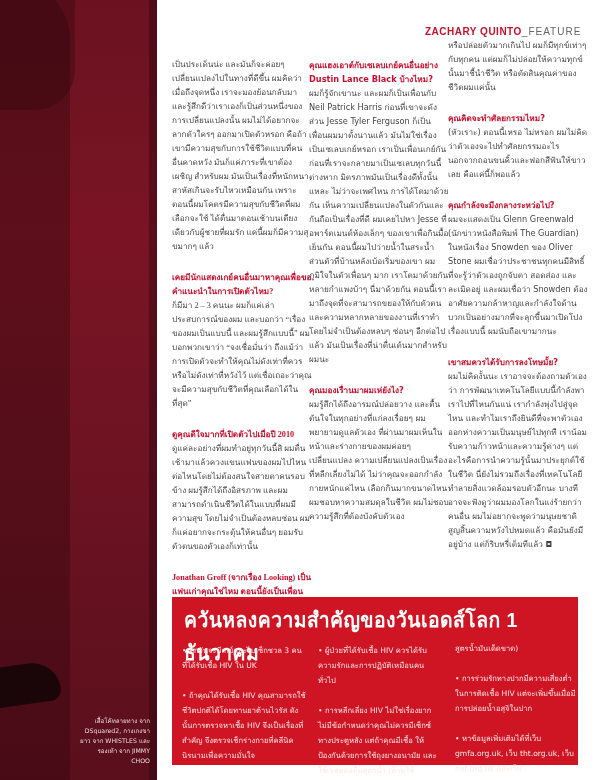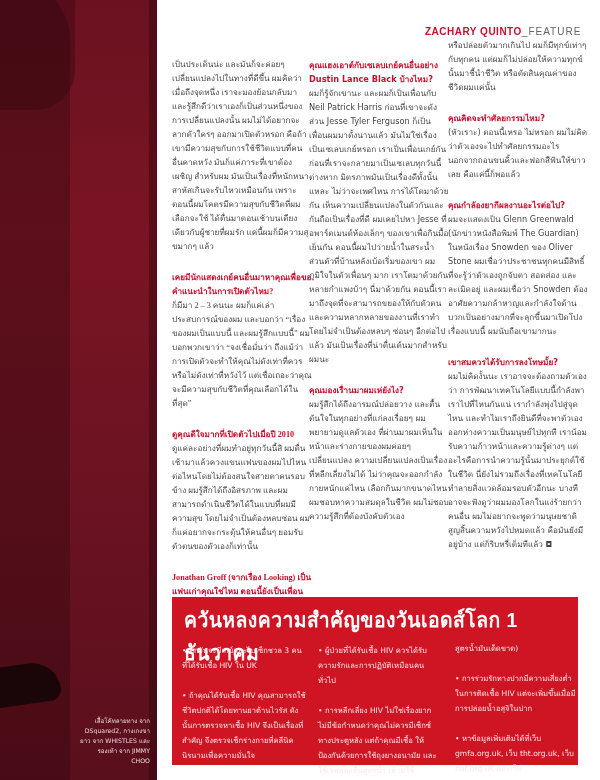--- a/index.html
+++ b/index.html
@@ -108,21 +108,21 @@
   </p>
 </div>
 
 <div class="col col3">
   <p>หรือปล่อยตัวมากเกินไป ผมก็มีทุกข์เท่าๆ กับทุกคน แต่ผมก็ไม่ปล่อยให้ความทุกข์นั้นมาชี้นำชีวิต หรือตัดสินคุณค่าของชีวิตผมแค่นั้น</p>
   <p>
     <span class="q">คุณคิดจะทำศัลยกรรมไหม?</span><br>
     <span>(หัวเราะ) ตอนนี้เหรอ ไม่หรอก ผมไม่คิดว่าตัวเองจะไปทำศัลยกรรมอะไรนอกจากถอนขนคิ้วและฟอกสีฟันให้ขาวเลย คือแค่นี้ก็พอแล้ว</span>
   </p>
   <p>
-    <span class="q">คุณกำลัองยากีผลงานอะไรต่อไป?</span><br>
+    <span class="q">คุณกำลังจะมีงกลางระหว่อไป?</span><br>
     <span>ผมจะแสดงเป็น Glenn Greenwald (นักข่าวหนังสือพิมพ์ The Guardian) ในหนังเรื่อง Snowden ของ Oliver Stone ผมเชื่อว่าประชาชนทุกคนมีสิทธิ์ที่จะรู้ว่าตัวเองถูกจับตา สอดส่อง และละเมิดอยู่ และผมเชื่อว่า Snowden ต้องอาศัยความกล้าหาญและกำลังใจด้านบวกเป็นอย่างมากที่จะลุกขึ้นมาเปิดโปงเรื่องแบบนี้ ผมนับถือเขามากนะ</span>
   </p>
   <p>
     <span class="q">เขาสมควรได้รับการลงโทษมั้ย?</span><br>
     <span>ผมไม่คิดงั้นนะ เราอาจจะต้องถามตัวเองว่า การพัฒนาเทคโนโลยีแบบนี้กำลังพาเราไปที่ไหนกันแน่ เรากำลังพุ่งไปสู่จุดไหน และทำไมเราถึงยินดีที่จะพาตัวเองออกห่างความเป็นมนุษย์ไปทุกที เราน้อมรับความก้าวหน้าและความรู้ต่างๆ แต่อะไรคือการนำความรู้นั้นมาประยุกต์ใช้ในชีวิต นี่ยังไม่รวมถึงเรื่องที่เทคโนโลยีทำลายสิ่งแวดล้อมรอบตัวอีกนะ บางทีอาจจะฟังดูว่าผมมองโลกในแง่ร้ายกว่าคนอื่น ผมไม่อยากจะพูดว่ามนุษยชาติสูญสิ้นความหวังไปหมดแล้ว คือมันยังมีอยู่บ้าง แต่ก็ริบหรี่เต็มทีแล้ว ◘</span>
   </p>
 </div>
 
 <div class="box">
   <div class="box-title">ควันหลงความสำคัญของวันเอดส์โลก 1 ธันวาคม</div>

